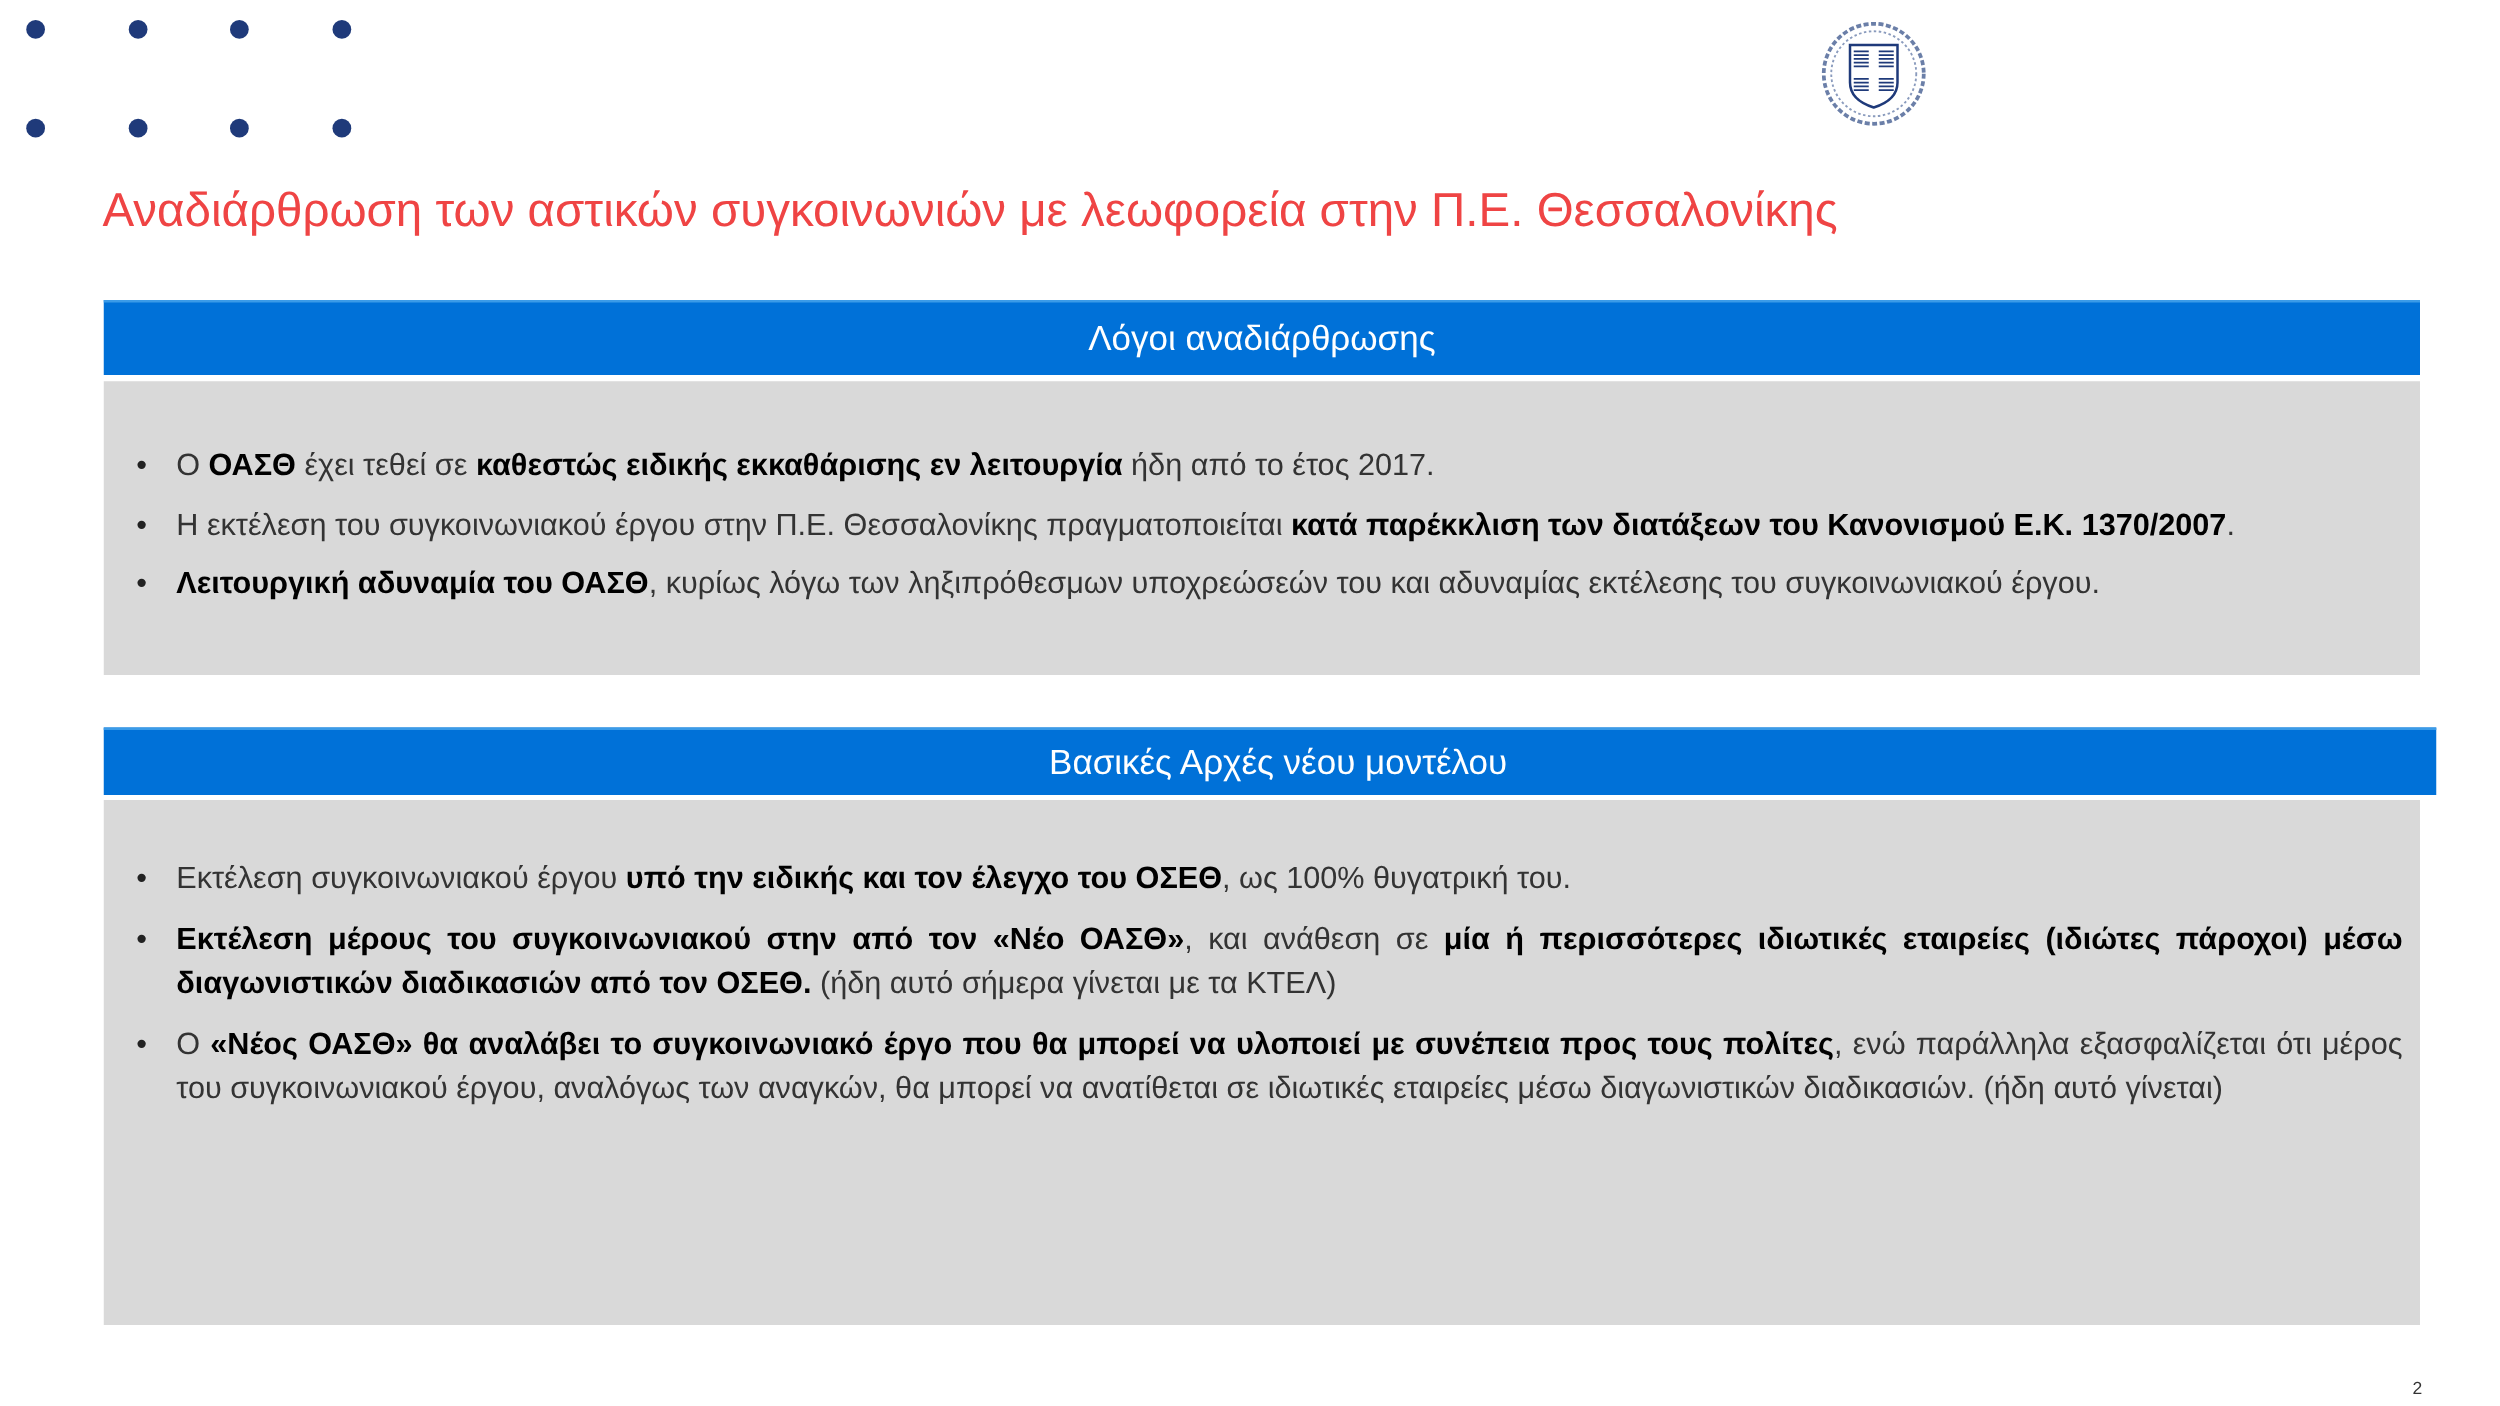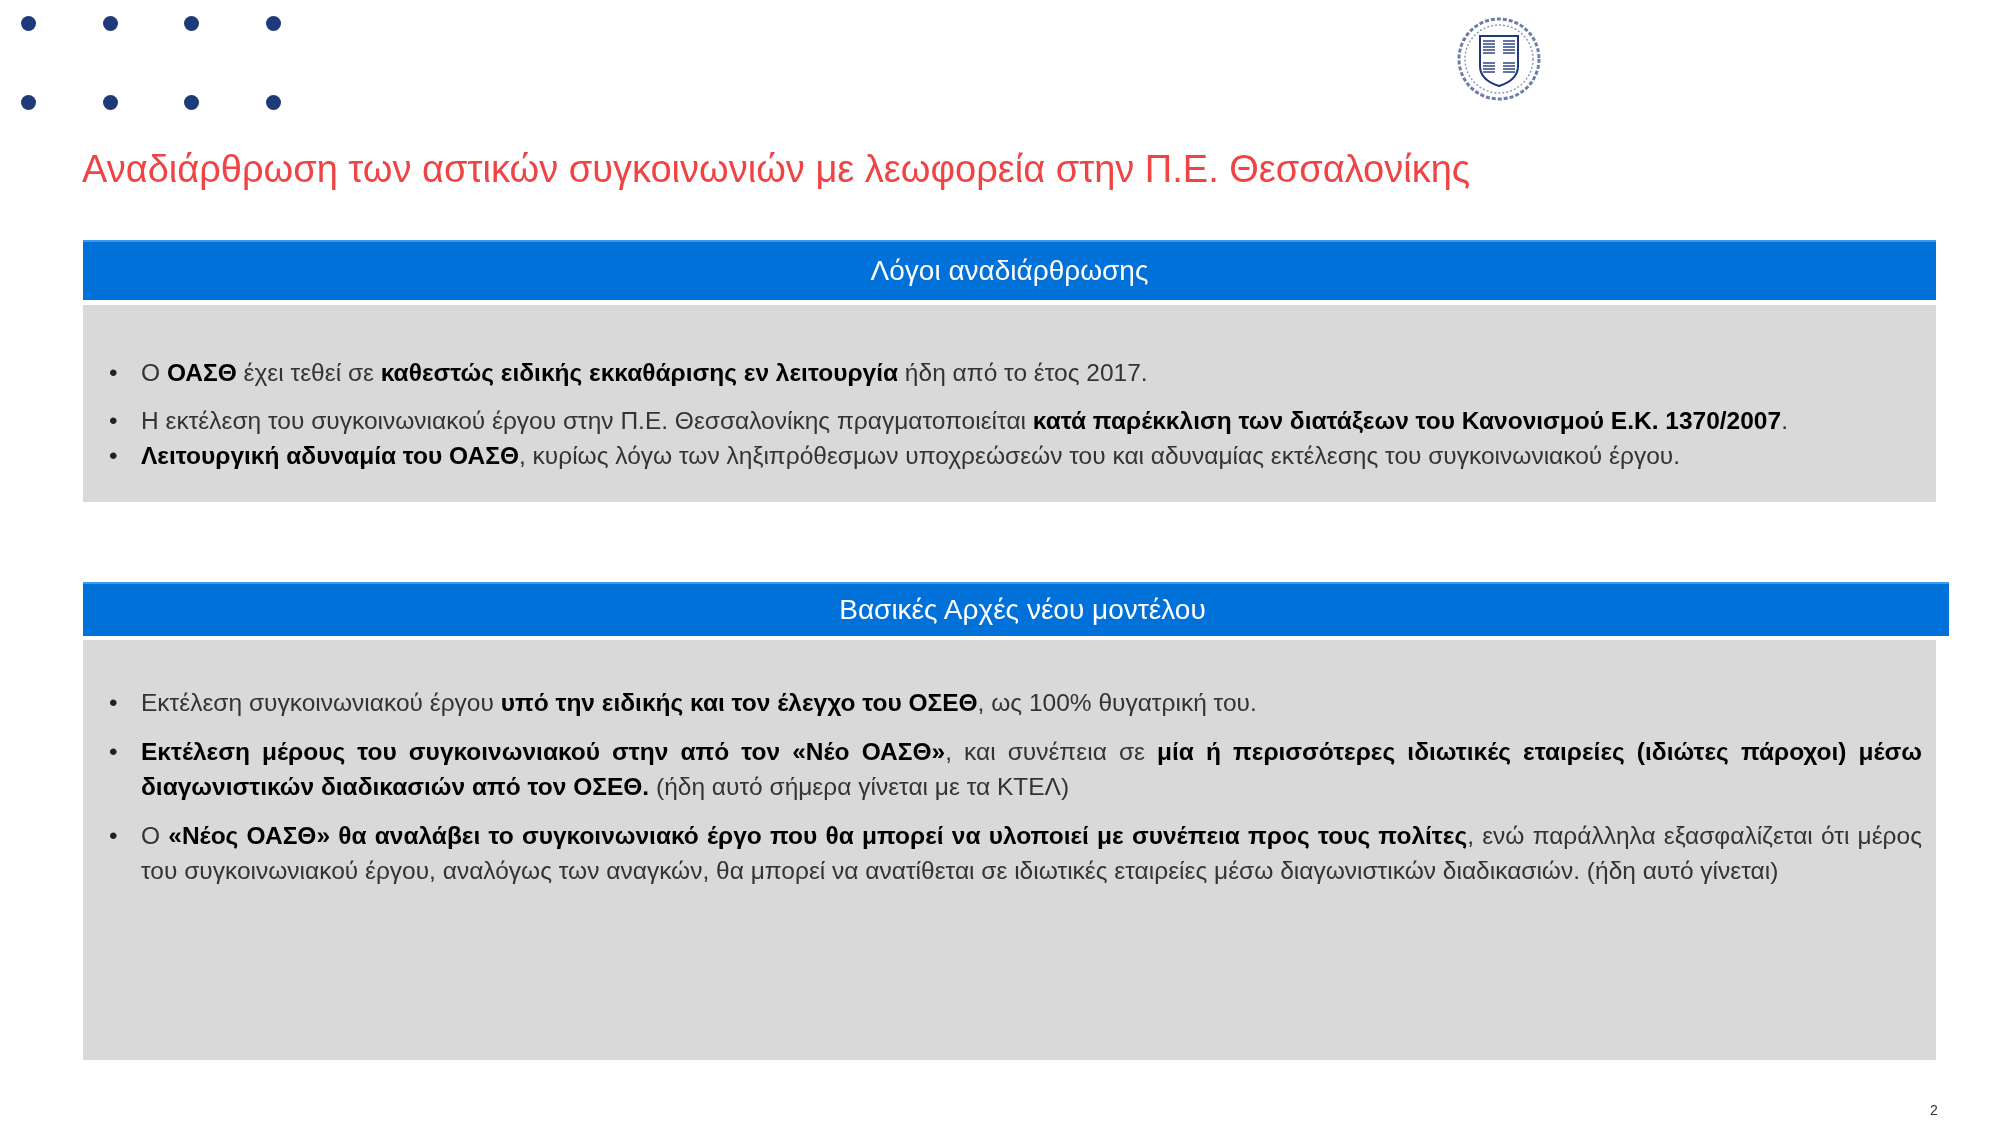--- a/index.html
+++ b/index.html
@@ -64,32 +64,32 @@
         <line x1="47" y1="56" x2="59" y2="56"></line>
     </g>
   </svg>
 </div>
 
 <div class="title">Αναδιάρθρωση των αστικών συγκοινωνιών με λεωφορεία στην Π.Ε. Θεσσαλονίκης</div>
 
 <div class="bar" style="top:240px;height:58px;">
   <span>Λόγοι αναδιάρθρωσης</span>
 </div>
-<div class="panel" style="top:305px;height:197px;padding:50px 14px 0 14px;">
+<div class="panel" style="top:305px;height:235px;padding:50px 14px 0 14px;">
   <ul class="bullets" style="line-height:35px;">
       <li style="margin-bottom: 13px;"><span>Ο </span><b>ΟΑΣΘ</b><span> έχει τεθεί σε </span><b>καθεστώς ειδικής εκκαθάρισης εν λειτουργία</b><span> ήδη από το έτος 2017.</span></li>
-      <li style="margin-bottom: 0;"><span>Η εκτέλεση του συγκοινωνιακού έργου στην Π.Ε. Θεσσαλονίκης πραγματοποιείται </span><b>κατά παρέκκλιση των διατάξεων του Κανονισμού Ε.Κ. 1370/2007</b><span>.</span></li>
+      <li style="margin-bottom: 11px;"><span>Η εκτέλεση του συγκοινωνιακού έργου στην Π.Ε. Θεσσαλονίκης πραγματοποιείται </span><b>κατά παρέκκλιση των διατάξεων του Κανονισμού Ε.Κ. 1370/2007</b><span>.</span></li>
       <li style="margin-bottom: 13px;"><b>Λειτουργική αδυναμία του ΟΑΣΘ</b><span>, κυρίως λόγω των ληξιπρόθεσμων υποχρεώσεών του και αδυναμίας εκτέλεσης του συγκοινωνιακού έργου.</span></li>
     </ul>
 </div>
 
 <div class="bar" style="top:582px;height:52px;padding-left:13px;">
   <span>Βασικές Αρχές νέου μοντέλου</span>
 </div>
 <div class="panel" style="top:640px;height:420px;padding:45px 14px 0 14px;">
   <ul class="bullets justify">
       <li style="margin-bottom: 14px;"><span>Εκτέλεση συγκοινωνιακού έργου </span><b>υπό την ειδικής και τον έλεγχο του ΟΣΕΘ</b><span>, ως 100% θυγατρική του.</span></li>
-      <li style="margin-bottom: 14px;"><b>Εκτέλεση μέρους του συγκοινωνιακού στην από τον «Νέο ΟΑΣΘ»</b><span>, και συνέπεια σε </span><b>μία ή περισσότερες ιδιωτικές εταιρείες (ιδιώτες πάροχοι) μέσω διαγωνιστικών διαδικασιών από τον ΟΣΕΘ.</b><span> (ήδη αυτό σήμερα γίνεται με τα ΚΤΕΛ)</span></li>
+      <li style="margin-bottom: 14px;"><b>Εκτέλεση μέρους του συγκοινωνιακού στην από τον «Νέο ΟΑΣΘ»</b><span>, και ανάθεση σε </span><b>μία ή περισσότερες ιδιωτικές εταιρείες (ιδιώτες πάροχοι) μέσω διαγωνιστικών διαδικασιών από τον ΟΣΕΘ.</b><span> (ήδη αυτό σήμερα γίνεται με τα ΚΤΕΛ)</span></li>
       <li style="margin-bottom: 14px;"><span>Ο </span><b>«Νέος ΟΑΣΘ» θα αναλάβει το συγκοινωνιακό έργο που θα μπορεί να υλοποιεί με συνέπεια προς τους πολίτες</b><span>, ενώ παράλληλα εξασφαλίζεται ότι μέρος του συγκοινωνιακού έργου, αναλόγως των αναγκών, θα μπορεί να ανατίθεται σε ιδιωτικές εταιρείες μέσω διαγωνιστικών διαδικασιών. (ήδη αυτό γίνεται)</span></li>
     </ul>
 </div>
 
 <div class="pnum">2</div>
 
 </body></html>

